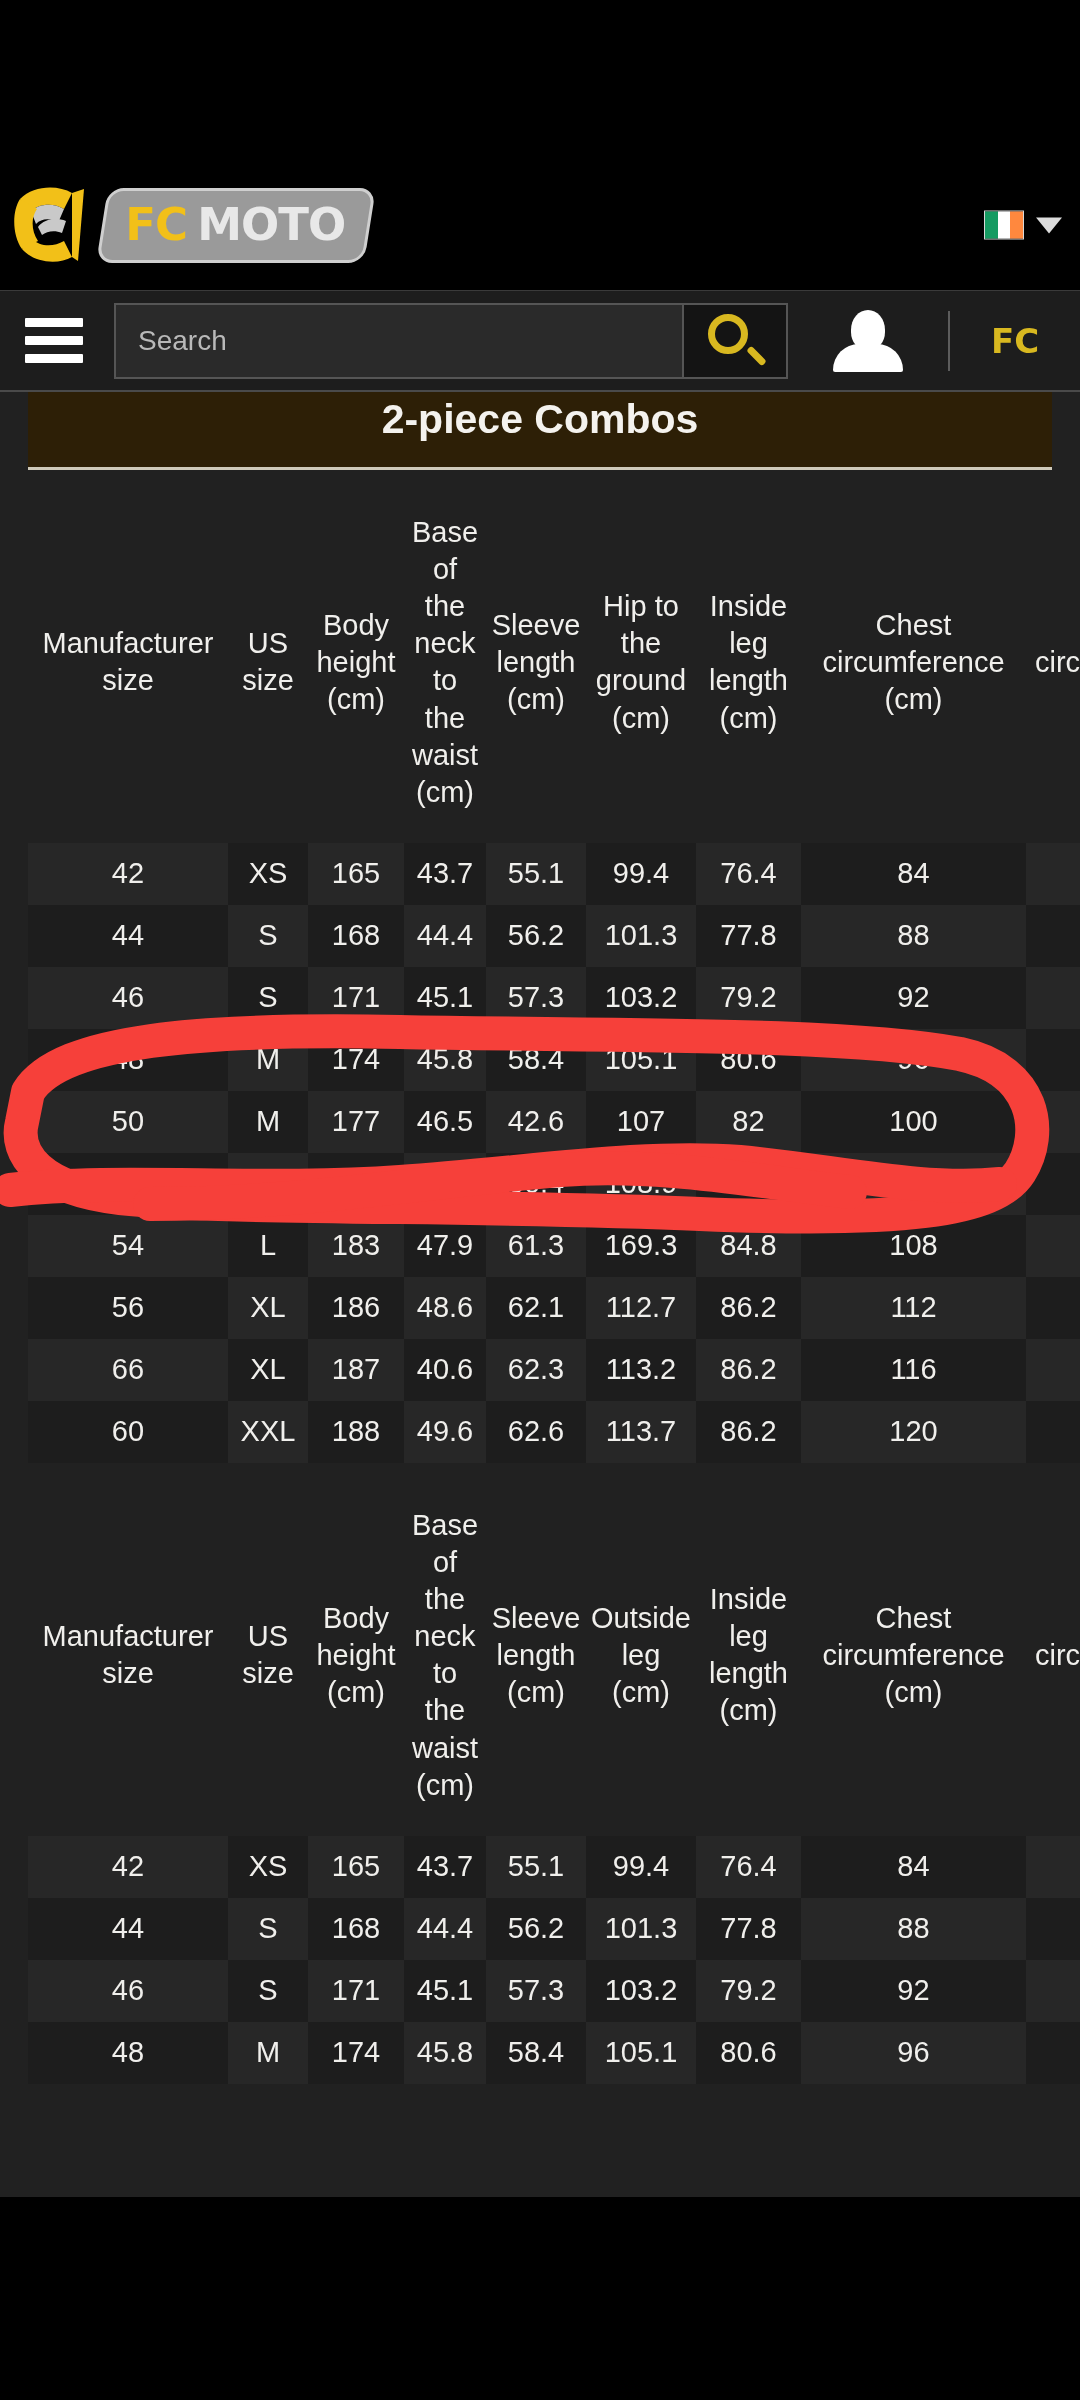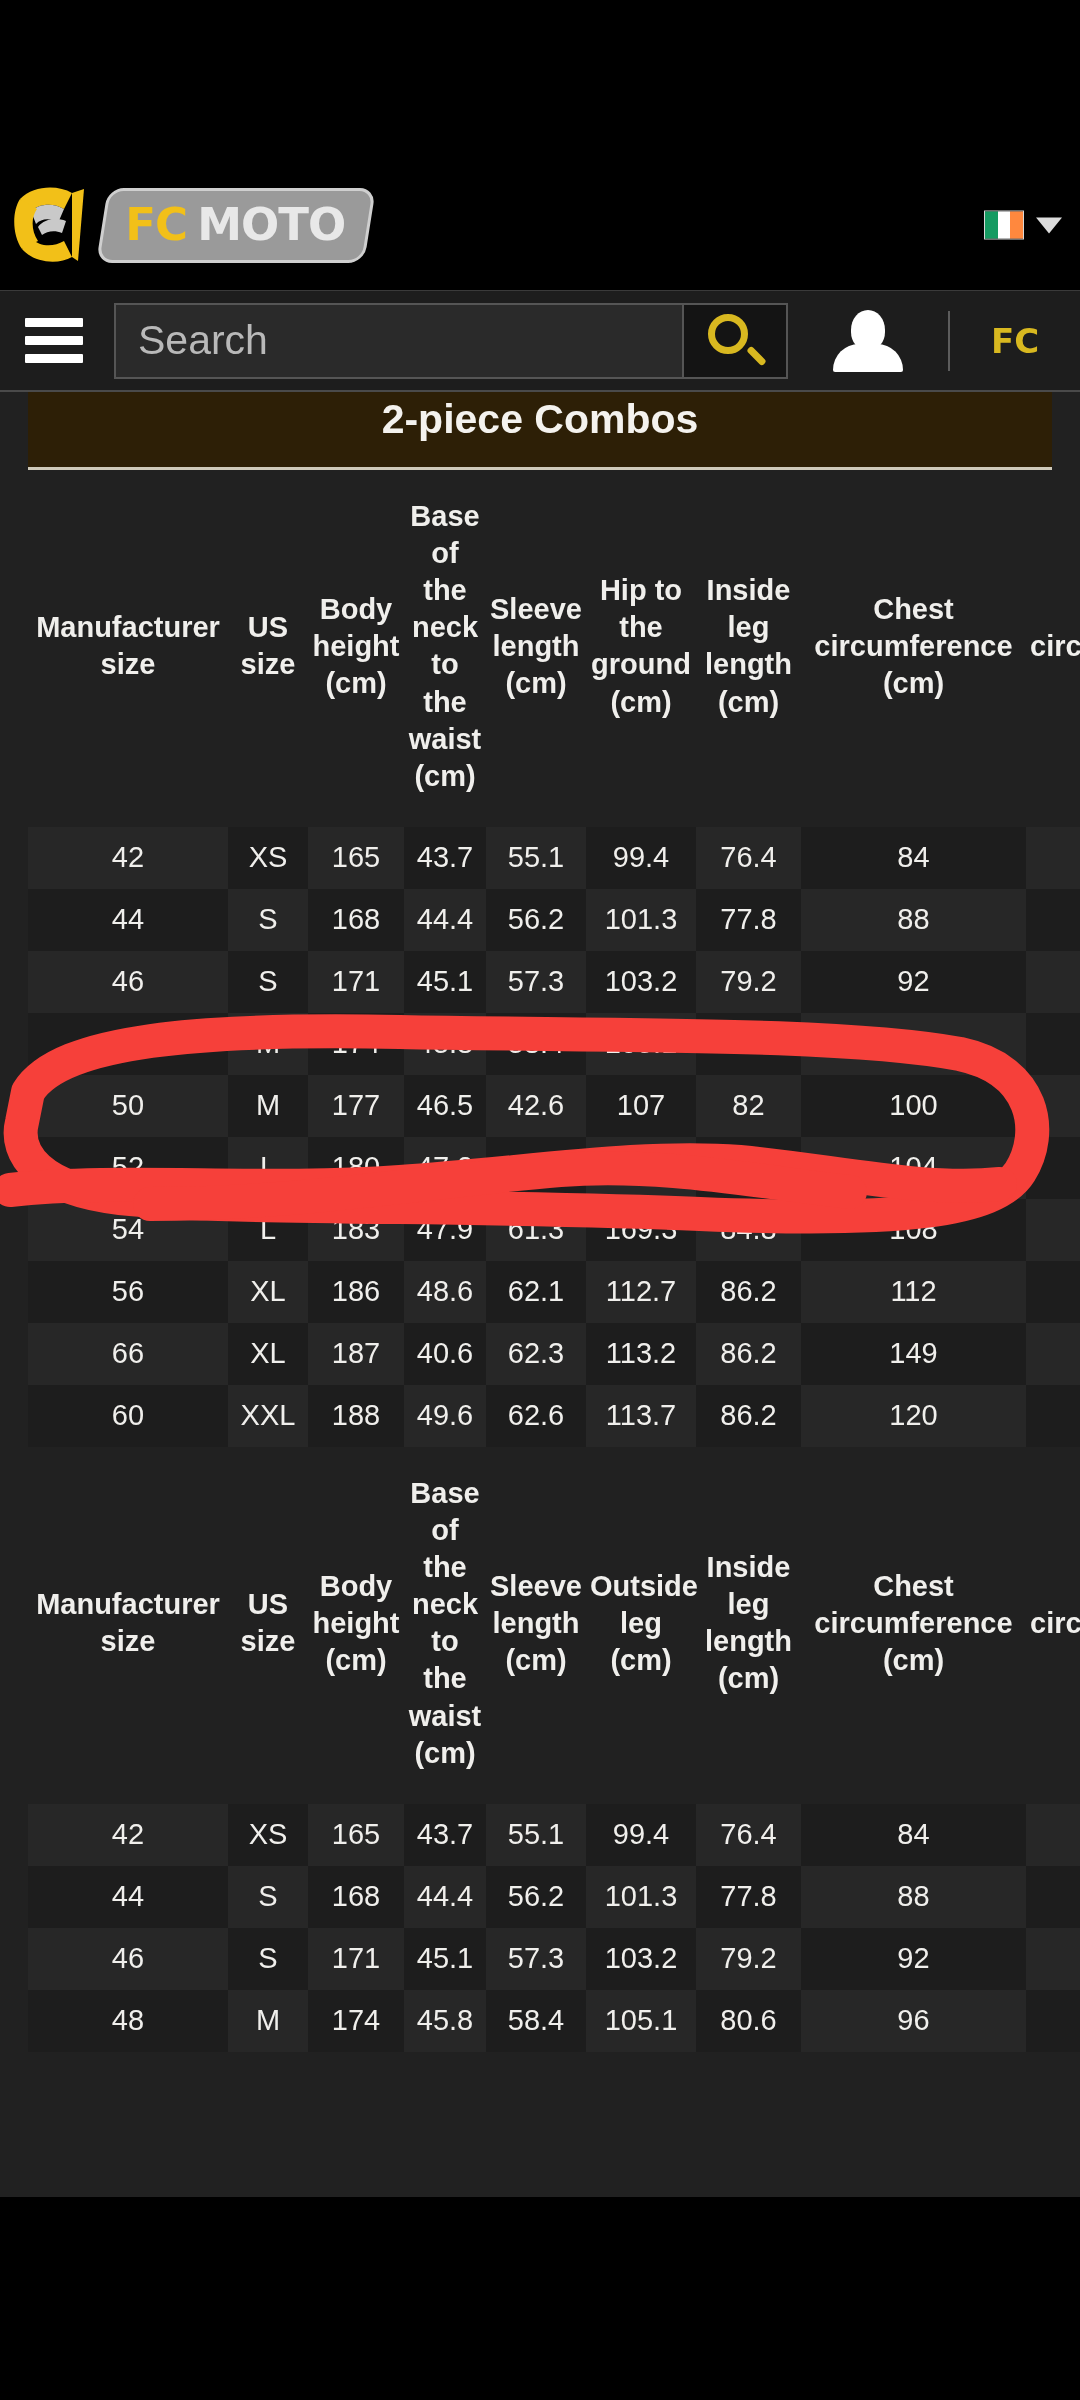--- a/index.html
+++ b/index.html
@@ -72,21 +72,21 @@
     align-items: center; justify-content: center; gap: 9px;
     height: 100%; cursor: pointer;
   }
   .burger span { display: block; width: 58px; height: 9px; background: #fff; border-radius: 1px; }
 
   .search-box {
     flex: 1; height: 76px; margin-left: 6px;
     background: #2a2a2a; border: 2px solid #555;
     display: flex; align-items: center; padding-left: 22px;
   }
-  .search-box .ph { color: #b9b9b9; font-size: 41px; }
+  .search-box .ph { color: #b9b9b9; font-size: 28px; }
 
   .search-btn {
     width: 104px; height: 76px; background: #141414;
     border: 2px solid #555; border-left: none;
     display: flex; align-items: center; justify-content: center;
     cursor: pointer;
   }
   .mag { position: relative; width: 54px; height: 54px; }
   .mag .ring {
     position: absolute; left: 0; top: 0;
@@ -149,23 +149,23 @@
   }
   table.sizetable th,
   table.sizetable td {
     color: #f0efec;
     text-align: center;
     vertical-align: middle;
     font-size: 29px;
     padding: 0 4px;
   }
   table.sizetable th {
-    font-weight: bold;
+    font-weight: normal;
     line-height: 1.28;
-    padding-top: 28px; padding-bottom: 32px;
+    padding-top: 44px; padding-bottom: 32px;
   }
   table.sizetable td { height: 62px; font-weight: normal; }
   table.sizetable tbody tr:nth-child(odd) td:nth-child(odd) { background: #272727; }
   table.sizetable tbody tr:nth-child(odd) td:nth-child(even) { background: #1d1d1d; }
   table.sizetable tbody tr:nth-child(even) td:nth-child(odd) { background: #1d1d1d; }
   table.sizetable tbody tr:nth-child(even) td:nth-child(even) { background: #272727; }
 
   col.c0 { width: 200px; }
   col.c1 { width: 80px; }
   col.c2 { width: 96px; }
@@ -410,21 +410,21 @@
               <td>100</td>
             </tr>
             <tr>
               <td>66</td>
               <td>XL</td>
               <td>187</td>
               <td>40.6</td>
               <td>62.3</td>
               <td>113.2</td>
               <td>86.2</td>
-              <td>149</td>
+              <td>116</td>
               <td>104</td>
             </tr>
             <tr>
               <td>60</td>
               <td>XXL</td>
               <td>188</td>
               <td>49.6</td>
               <td>62.6</td>
               <td>113.7</td>
               <td>86.2</td>

